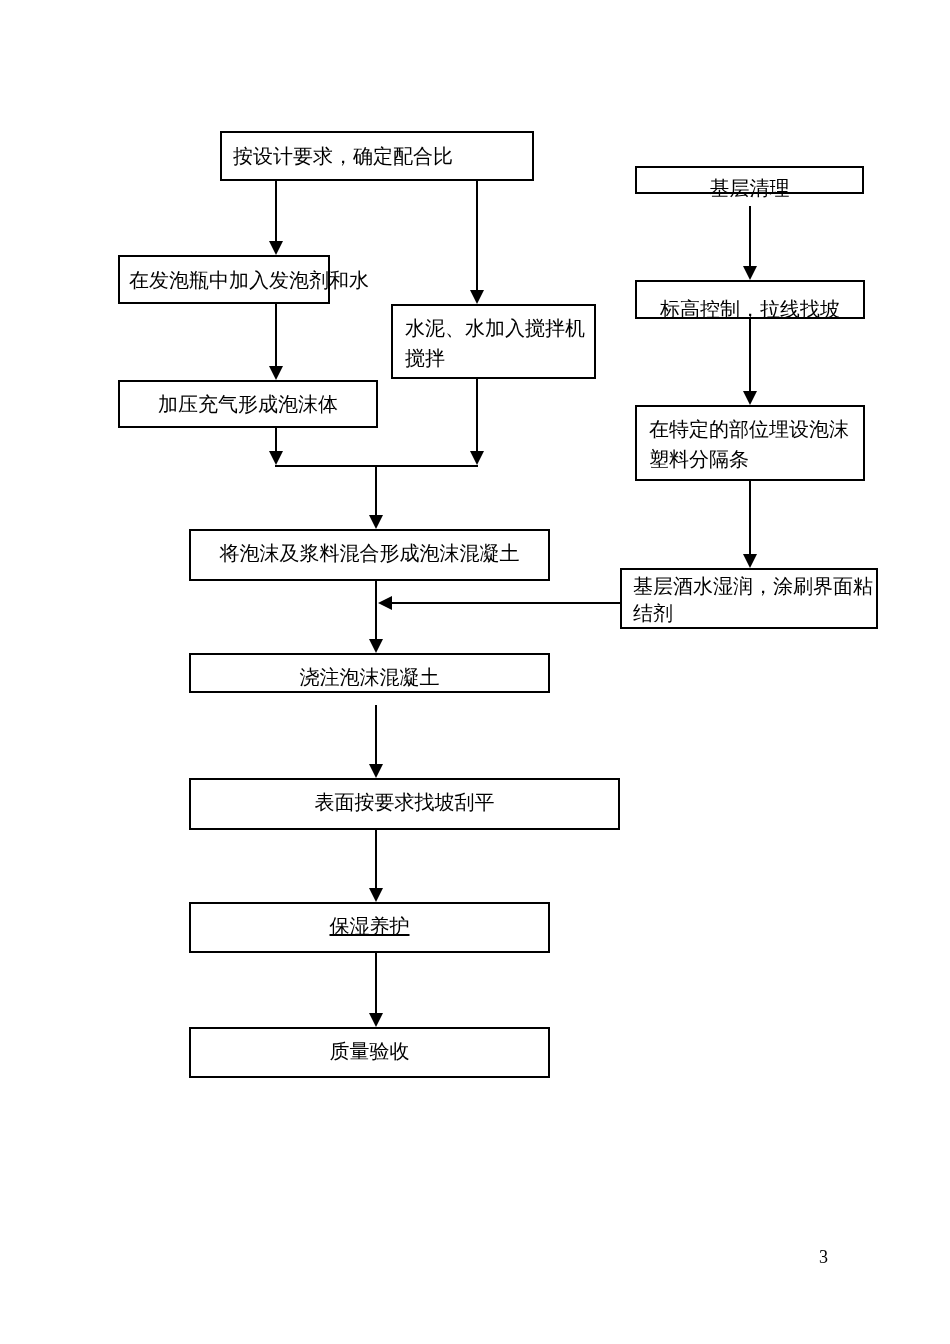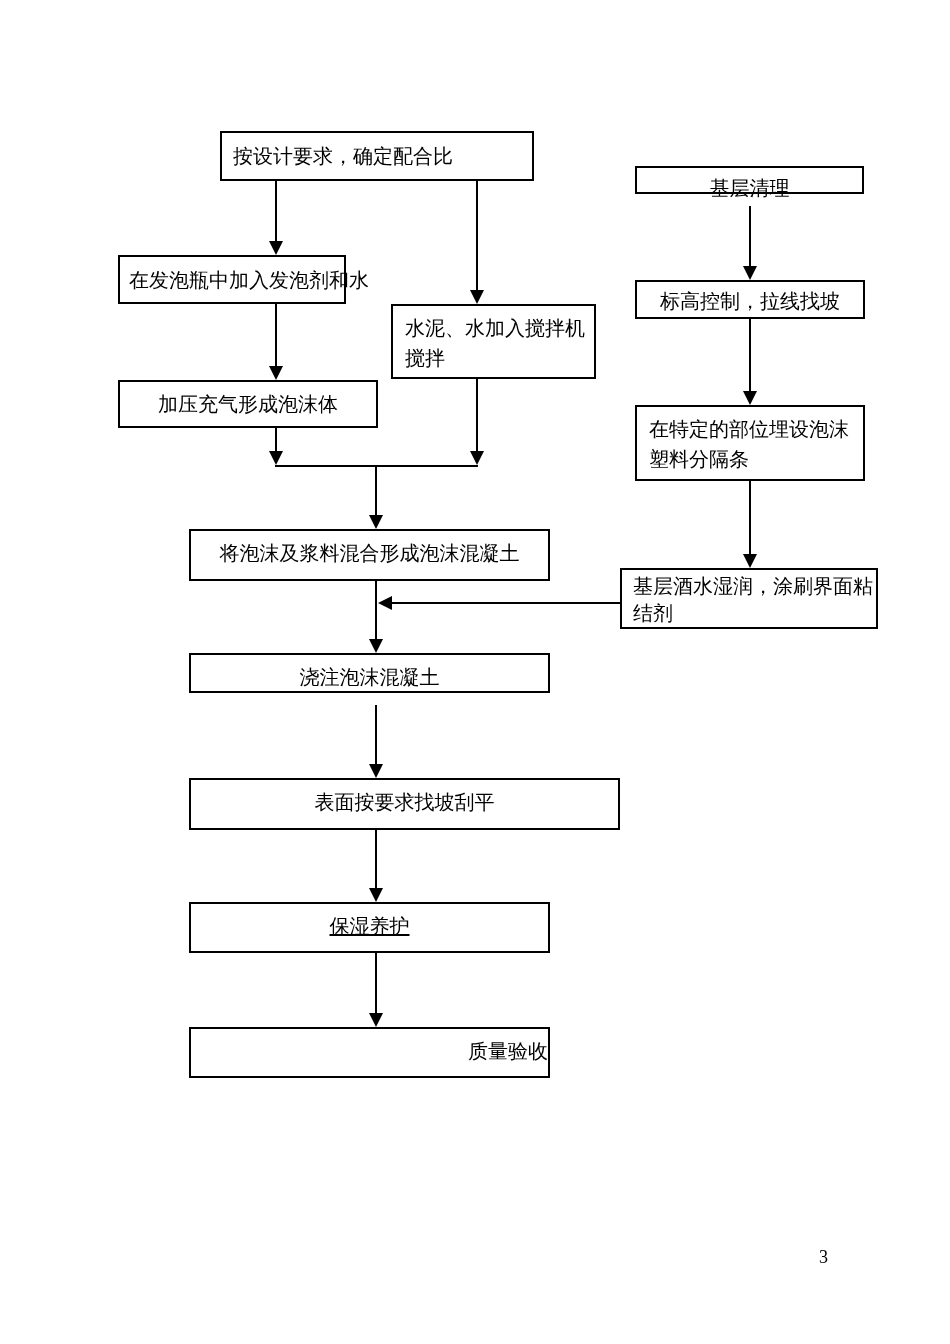--- a/index.html
+++ b/index.html
@@ -47,30 +47,30 @@
   }
   .arrow-left {
     position: absolute;
     width: 0; height: 0;
     border-top: 7px solid transparent;
     border-bottom: 7px solid transparent;
     border-right: 14px solid #000000;
   }
   
   #n-determine-mix   { left:220px; top:131px; width:314px; height:50px; padding:10px 0 0 11px; }
-  #n-add-foaming     { left:118px; top:255px; width:228px; height:49px; padding:10px 0 16px 9px; }
+  #n-add-foaming     { left:118px; top:255px; width:212px; height:49px; padding:10px 0 16px 9px; }
   #n-cement-mix      { left:391px; top:304px; width:205px; height:75px; padding:7px 0 0 12px; line-height:30px; }
   #n-pressurize      { left:118px; top:380px; width:260px; height:48px; }
   #n-mix-foam-slurry { left:189px; top:529px; width:361px; height:52px; }
   #n-pour-concrete   { left:189px; top:653px; width:361px; height:40px; }
   #n-surface-level   { left:189px; top:778px; width:431px; height:52px; }
   #n-moist-curing    { left:189px; top:902px; width:361px; height:51px;text-decoration:underline; }
-  #n-quality-accept  { left:189px; top:1027px; width:361px; height:51px;text-align:right; }
+  #n-quality-accept  { left:189px; top:1027px; width:361px; height:51px; }
   #n-base-cleaning   { left:635px; top:166px; width:229px; height:28px; padding-top:7px; }
-  #n-elevation       { left:635px; top:280px; width:230px; height:39px; padding-top:6px; }
+  #n-elevation       { left:635px; top:280px; width:230px; height:39px; padding-top:14px; }
   #n-embed-strips    { left:635px; top:405px; width:230px; height:76px; padding:7px 14px 0 12px; line-height:30px; }
   #n-wet-base        { left:620px; top:568px; width:258px; height:61px; padding:3px 0 0 11px; line-height:27px; }
   
   #c1  { left:275px; top:181px;  height:60px; }
   #a1  { left:269px; top:241px; }
   #c2  { left:476px; top:181px;  height:109px; }
   #a2  { left:470px; top:290px; }
   #c3  { left:275px; top:304px;  height:62px; }
   #a3  { left:269px; top:366px; }
   #c4  { left:275px; top:428px;  height:23px; }

